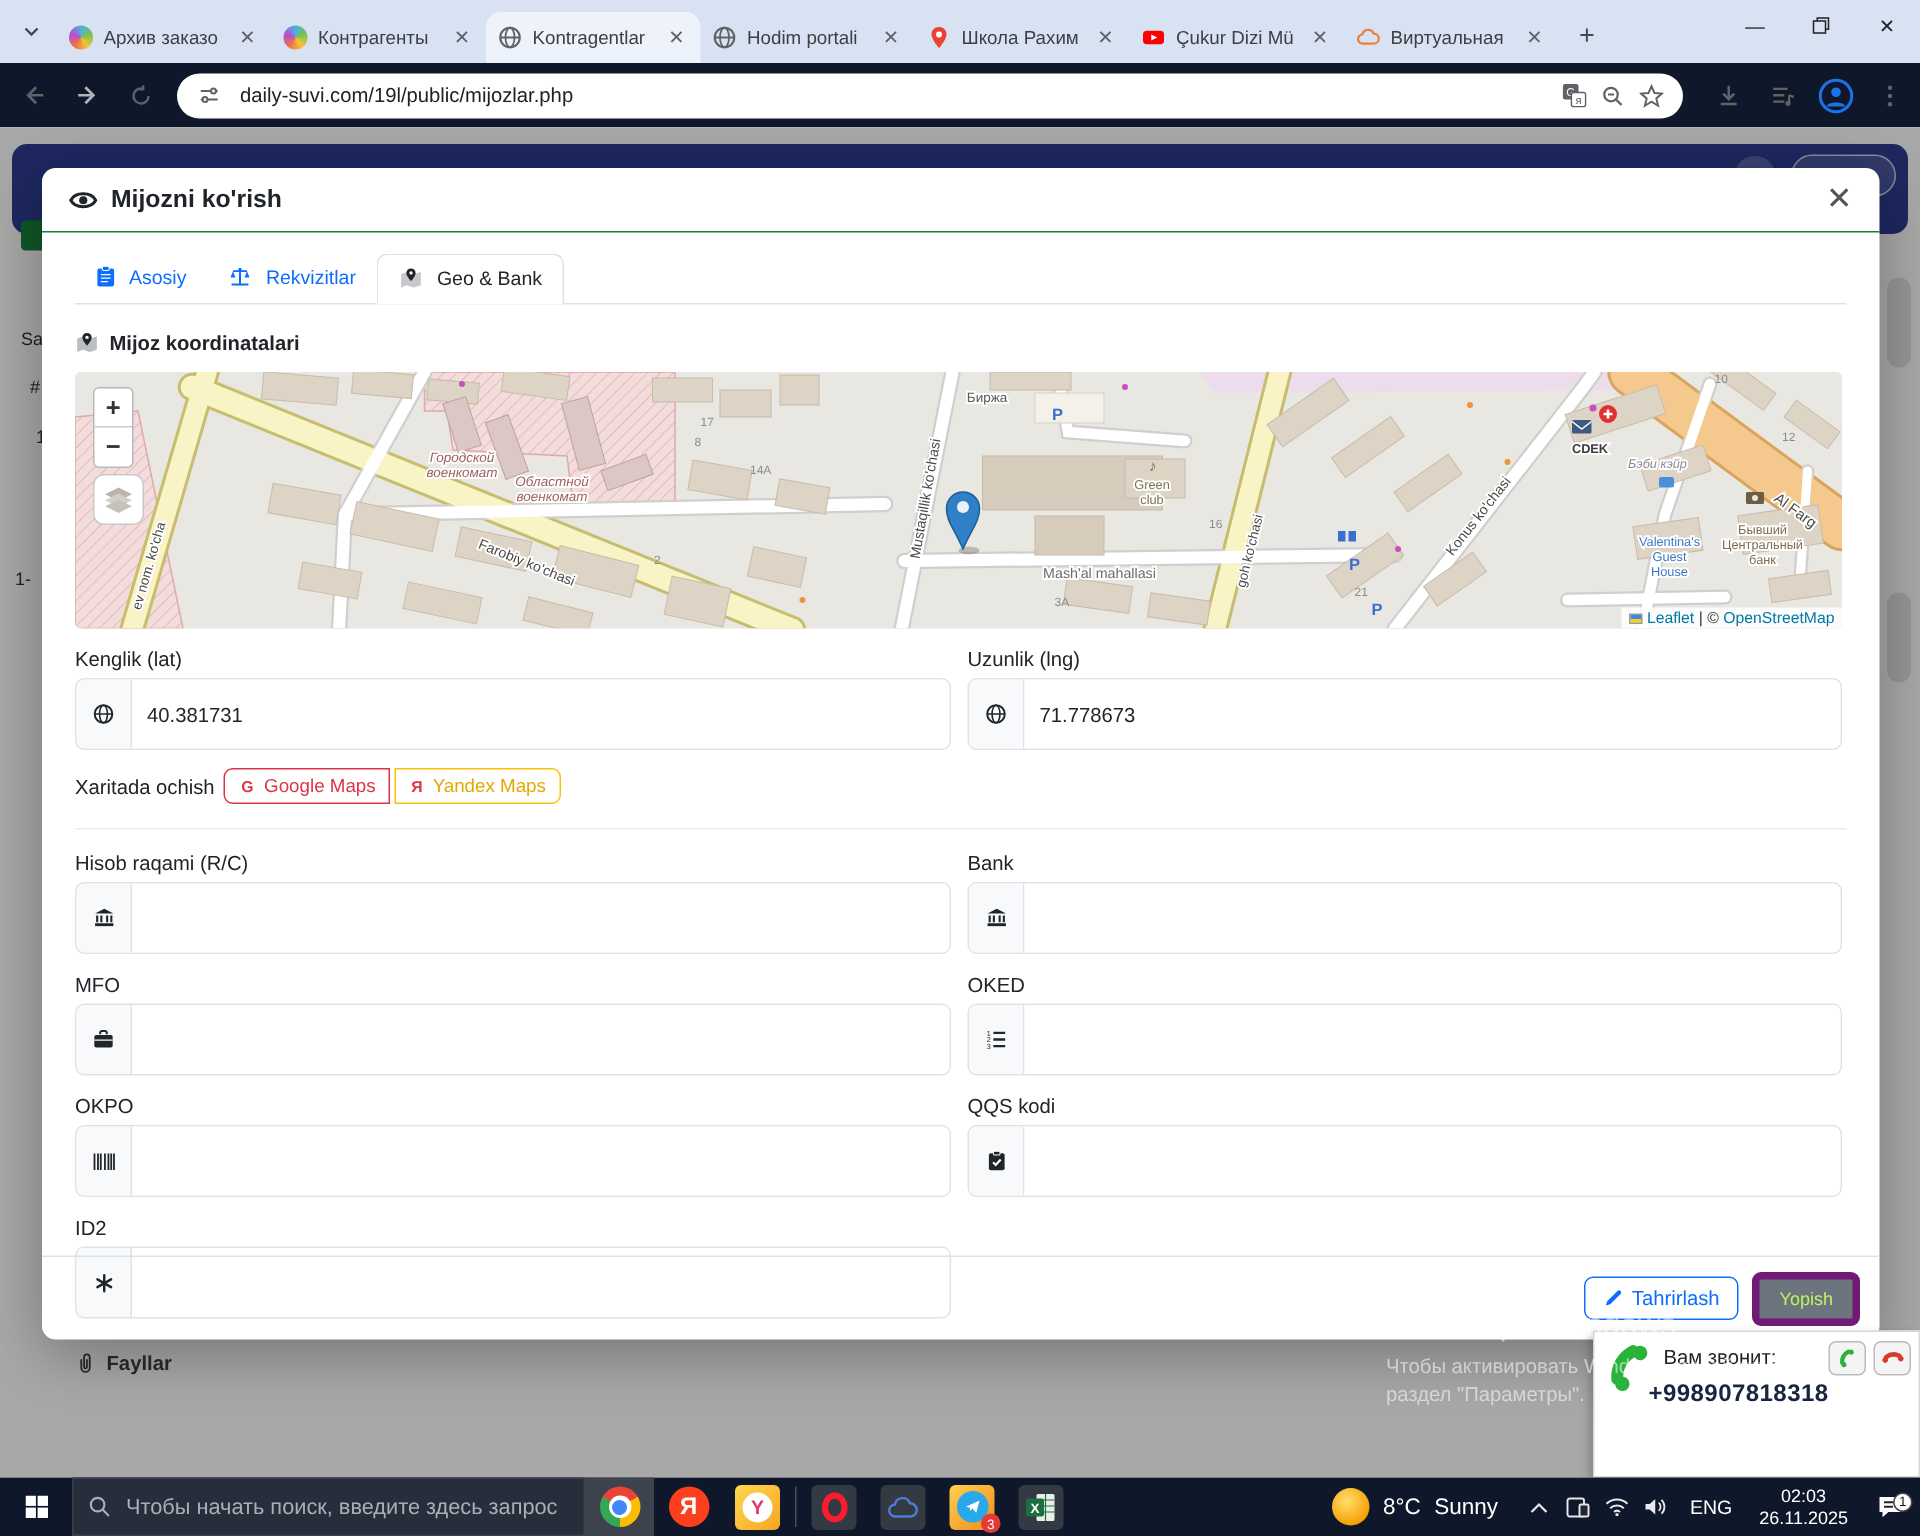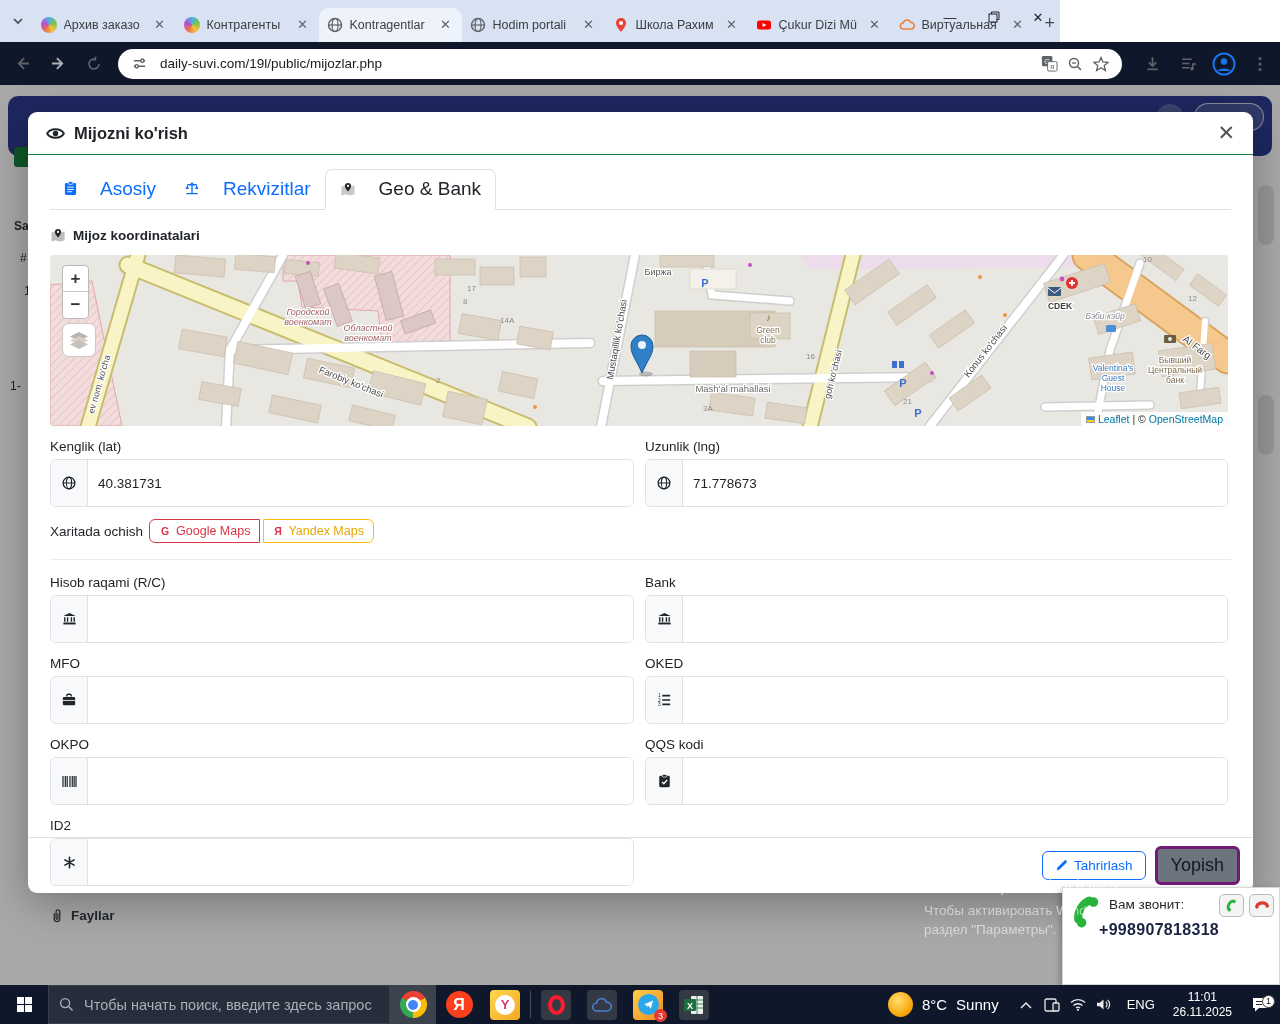--- a/index.html
+++ b/index.html
@@ -1,21 +1,21 @@
 <!DOCTYPE html>
 <html><head>
 <meta charset="utf-8">
 <style>
   * { margin:0; padding:0; box-sizing:border-box; }
   html,body { width:1280px; height:1024px; overflow:hidden; }
   body { font-family:"Liberation Sans", sans-serif; }
   .screen { position:relative; width:1280px; height:1024px; background:#fff; }
 
   
-  .tabstrip { position:absolute; left:0; top:0; width:1060px; height:42px; background:#d9e2f2; display:flex; align-items:flex-end; }
+  .tabstrip { position:absolute; left:0; top:0; width:1280px; height:42px; background:#d9e2f2; display:flex; align-items:flex-end; }
   .tab-chevron { width:26px; height:26px; margin:0 4px 8px 8px; border-radius:50%; display:flex; align-items:center; justify-content:center; color:#45494e; }
   .tab { position:relative; width:143px; height:34px; display:flex; align-items:center; padding:0 8px; color:#3c4043; font-size:12.5px; flex:none; }
   .tab.active { background:#eef2fa; border-radius:10px 10px 0 0; }
   .tab .fav { width:16px; height:16px; flex:none; margin-right:7px; }
   .tab .t-title { flex:1; white-space:nowrap; overflow:hidden; }
   .tab .t-close { width:16px; height:16px; flex:none; color:#5f6368; font-size:13px; line-height:16px; text-align:center; border-radius:50%; }
   .fav-rainbow { border-radius:50%; background:conic-gradient(#4bb2e0,#7cc24c,#f5c33b,#e8734a,#b94bd4,#4bb2e0); }
   .newtab { width:26px; height:26px; margin:0 0 6px 6px; color:#45494e; font-size:18px; display:flex; align-items:center; justify-content:center; }
   .winctl { position:absolute; top:0; right:0; height:34px; display:flex; }
   .winctl div { width:44px; height:34px; display:flex; align-items:center; justify-content:center; color:#202124; font-size:13px; }
@@ -37,21 +37,21 @@
   .frag-box { position:absolute; background:#e4e4e4; border-radius:8px; }
   .overlay { position:absolute; inset:0; background:rgba(0,0,0,.34); }
 
   
   .modal { position:absolute; left:28px; top:27px; width:1225px; height:781px; background:#fff; border-radius:9px; box-shadow:0 10px 40px rgba(0,0,0,.3); z-index:40; }
   .mhead { height:43px; border-bottom:1px solid #15803d; display:flex; align-items:center; padding:0 18px; }
   .mtitle { font-size:16.5px; font-weight:bold; color:#212529; margin-left:9px; }
   .mclose { margin-left:auto; color:#555; font-size:21px; line-height:20px; cursor:pointer; }
   .mbody { padding:14px 22px 0 22px; }
   .mtabs { display:flex; border-bottom:1px solid #dee2e6; }
-  .mtab { display:flex; align-items:center; gap:23px; padding:8px 14px 9px; font-size:19px; color:#0d6efd; cursor:pointer; }
+  .mtab { display:flex; gap:9px; padding:8px 14px 9px; font-size:13px; color:#0d6efd; cursor:pointer; }
   .mtab.active { color:#212529; border:1px solid #dee2e6; border-bottom:1px solid #fff; border-radius:7px 7px 0 0; margin-bottom:-1px; background:#fff; }
   .section-title { display:flex; align-items:center; gap:7px; font-size:13.5px; font-weight:bold; color:#212529; margin:18px 0 12px; }
   .mapbox { position:relative; width:1178px; height:171px; border-radius:4px; overflow:hidden; background:#e9e7e1; }
   .map-zoom { position:absolute; left:12px; top:10px; width:27px; background:#fff; border:1px solid #b9b9b9; border-radius:4px; z-index:5; }
   .map-zoom div { height:26px; display:flex; align-items:center; justify-content:center; font-size:17px; font-weight:bold; color:#333; }
   .map-zoom div:first-child { border-bottom:1px solid #ccc; }
   .map-layers { position:absolute; left:12px; top:68px; width:34px; height:34px; background:#fff; border:1px solid #c9c9c9; border-radius:7px; z-index:5; display:flex; align-items:center; justify-content:center; }
   .map-attr { position:absolute; right:0; bottom:0; background:rgba(255,255,255,.85); font-size:10.5px; color:#333; padding:1px 5px; z-index:5; display:flex; align-items:center; gap:3px; }
   .map-attr a { color:#0078a8; text-decoration:none; }
   .flagua { width:9px; height:7px; display:inline-block; background:linear-gradient(#338af3 50%,#ffd500 50%); border:0.5px solid #999; }
@@ -61,21 +61,21 @@
   .ig .addon { width:37px; background:#f8f9fa; border-right:1px solid #dee2e6; display:flex; align-items:center; justify-content:center; color:#212529; flex:none; }
   .ig input { flex:1; border:0; outline:0; padding:0 10px; font-size:13.5px; color:#212529; background:#fff; font-family:"Liberation Sans",sans-serif; }
   .maprow { display:flex; align-items:center; gap:4px; margin-top:12px; }
   .maprow .lbl { font-size:13.5px; color:#212529; margin-right:2px; }
   .btn-gm { display:flex; align-items:center; gap:5px; border:1px solid #dc3545; color:#dc3545; font-size:12.5px; padding:4px 9px; border-radius:6px 0 0 6px; background:#fff; cursor:pointer; }
   .btn-ym { display:flex; align-items:center; gap:5px; border:1px solid #ffc107; color:#e5a800; font-size:12.5px; padding:4px 9px; border-radius:0 6px 6px 0; background:#fff; margin-left:-1px; cursor:pointer; }
   .mhr { border:0; border-top:1px solid #e9ecef; margin:16px 0 2px; }
   .files { display:flex; align-items:center; gap:7px; font-size:13.5px; font-weight:bold; color:#212529; margin-top:22px; }
   .mfoot { position:absolute; left:0; bottom:0; width:100%; height:56px; border-top:1px solid #dee2e6; display:flex; align-items:center; justify-content:flex-end; gap:9px; padding:0 13px; }
   .btn-edit { display:flex; align-items:center; gap:6px; border:1px solid #0d6efd; color:#0d6efd; background:#fff; font-size:13.5px; padding:6px 12px; border-radius:6px; cursor:pointer; }
-  .btn-close { border:3px solid #701a75; color:#0f172a; background:#6c757d; font-size:18px; padding:6px 13px; border-radius:6px; cursor:pointer; }
+  .btn-close { border:5px solid #701a75; color:#bef264; background:#6c757d; font-size:12px; padding:6px 13px; border-radius:6px; cursor:pointer; }
 
   
   .watermark { position:absolute; left:924px; top:872px; z-index:60; color:rgba(255,255,255,.55); pointer-events:none; }
   .watermark .w1 { font-size:21px; }
   .watermark .w2 { font-size:13.5px; margin-top:7px; }
   .watermark .w3 { font-size:13.5px; margin-top:4px; }
   .callpop { position:absolute; left:1062px; top:887px; width:218px; height:98px; background:#fff; border:1px solid #d7d7d7; box-shadow:-2px 2px 6px rgba(0,0,0,.25); z-index:55; }
   .callpop .who { position:absolute; left:46px; top:9px; font-size:13.5px; color:#222; }
   .callpop .num { position:absolute; left:36px; top:33px; font-size:16px; font-weight:bold; color:#1a2340; letter-spacing:.3px; }
   .cp-btn { position:absolute; top:6px; width:25px; height:23px; border:1px solid #bbb; border-radius:5px; background:#f4f4f4; display:flex; align-items:center; justify-content:center; }
@@ -267,21 +267,21 @@
       </div>
     </div>
   </div>
 
   <div class="page">
     <div class="navbar-frag">
       <div class="nav-circle"></div>
       <div class="nav-pill"></div>
     </div>
     <div class="frag-green"></div>
-    <div class="frag" style="left:14px; top:134px; font-weight:bold;">Sa</div>
+    <div class="frag" style="left:14px; top:134px; font-weight:normal;">Sa</div>
     <div class="frag" style="left:20px; top:166px;">#</div>
     <div class="frag" style="left:24px; top:199px;">1</div>
     <div class="frag" style="left:10px; top:294px;">1-</div>
     <div class="frag-box" style="left:1258px; top:100px; width:16px; height:60px;"></div>
     <div class="frag-box" style="left:1258px; top:310px; width:16px; height:60px;"></div>
     <div class="overlay"></div>
 
     <div class="modal">
       <div class="mhead">
         <svg width="19" height="19" viewBox="0 0 16 16">
@@ -780,21 +780,21 @@
           </svg>
       </div>
       <div class="tray-ic">
         <svg width="15" height="13" viewBox="0 0 16 14">
             <path d="M1 5 H4 L8 1.5 V12.5 L4 9 H1 Z" fill="#e8e8e8"></path>
             <path d="M10.5 4 a4 4 0 0 1 0 6 M12.5 2 a7 7 0 0 1 0 10" fill="none" stroke="#e8e8e8" stroke-width="1.3"></path>
           </svg>
       </div>
       <div class="tb-lang">ENG</div>
       <div class="tb-clock">
-        <div>11:01</div>
+        <div>02:03</div>
         <div>26.11.2025</div>
       </div>
       <div class="tb-notif">
         <svg width="18" height="16" viewBox="0 0 18 16">
             <path d="M2 1 H16 V11 H8 L4 14.5 V11 H2 Z" fill="#fff"></path>
             <path d="M5 4.5 h8 M5 7.5 h6" stroke="#202634" stroke-width="1.2"></path>
           </svg>
         <span class="badge1">1</span>
       </div>
     </div>

